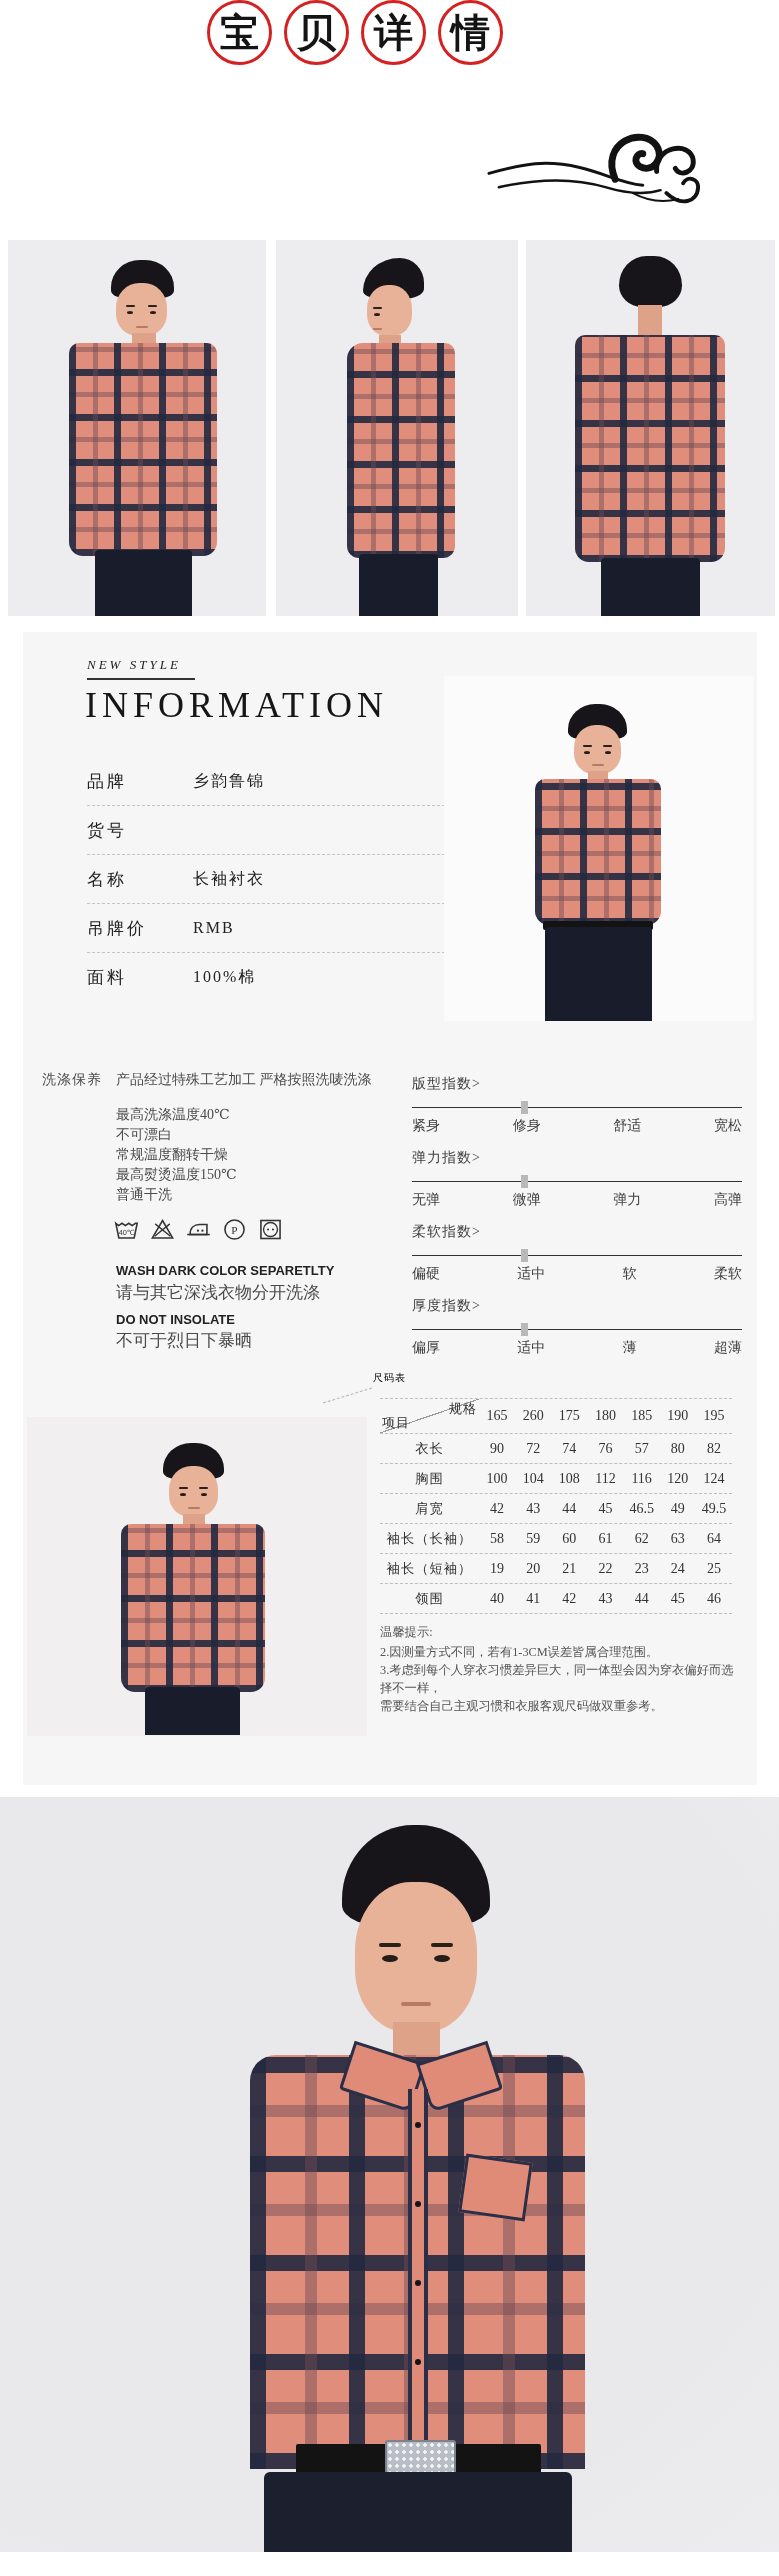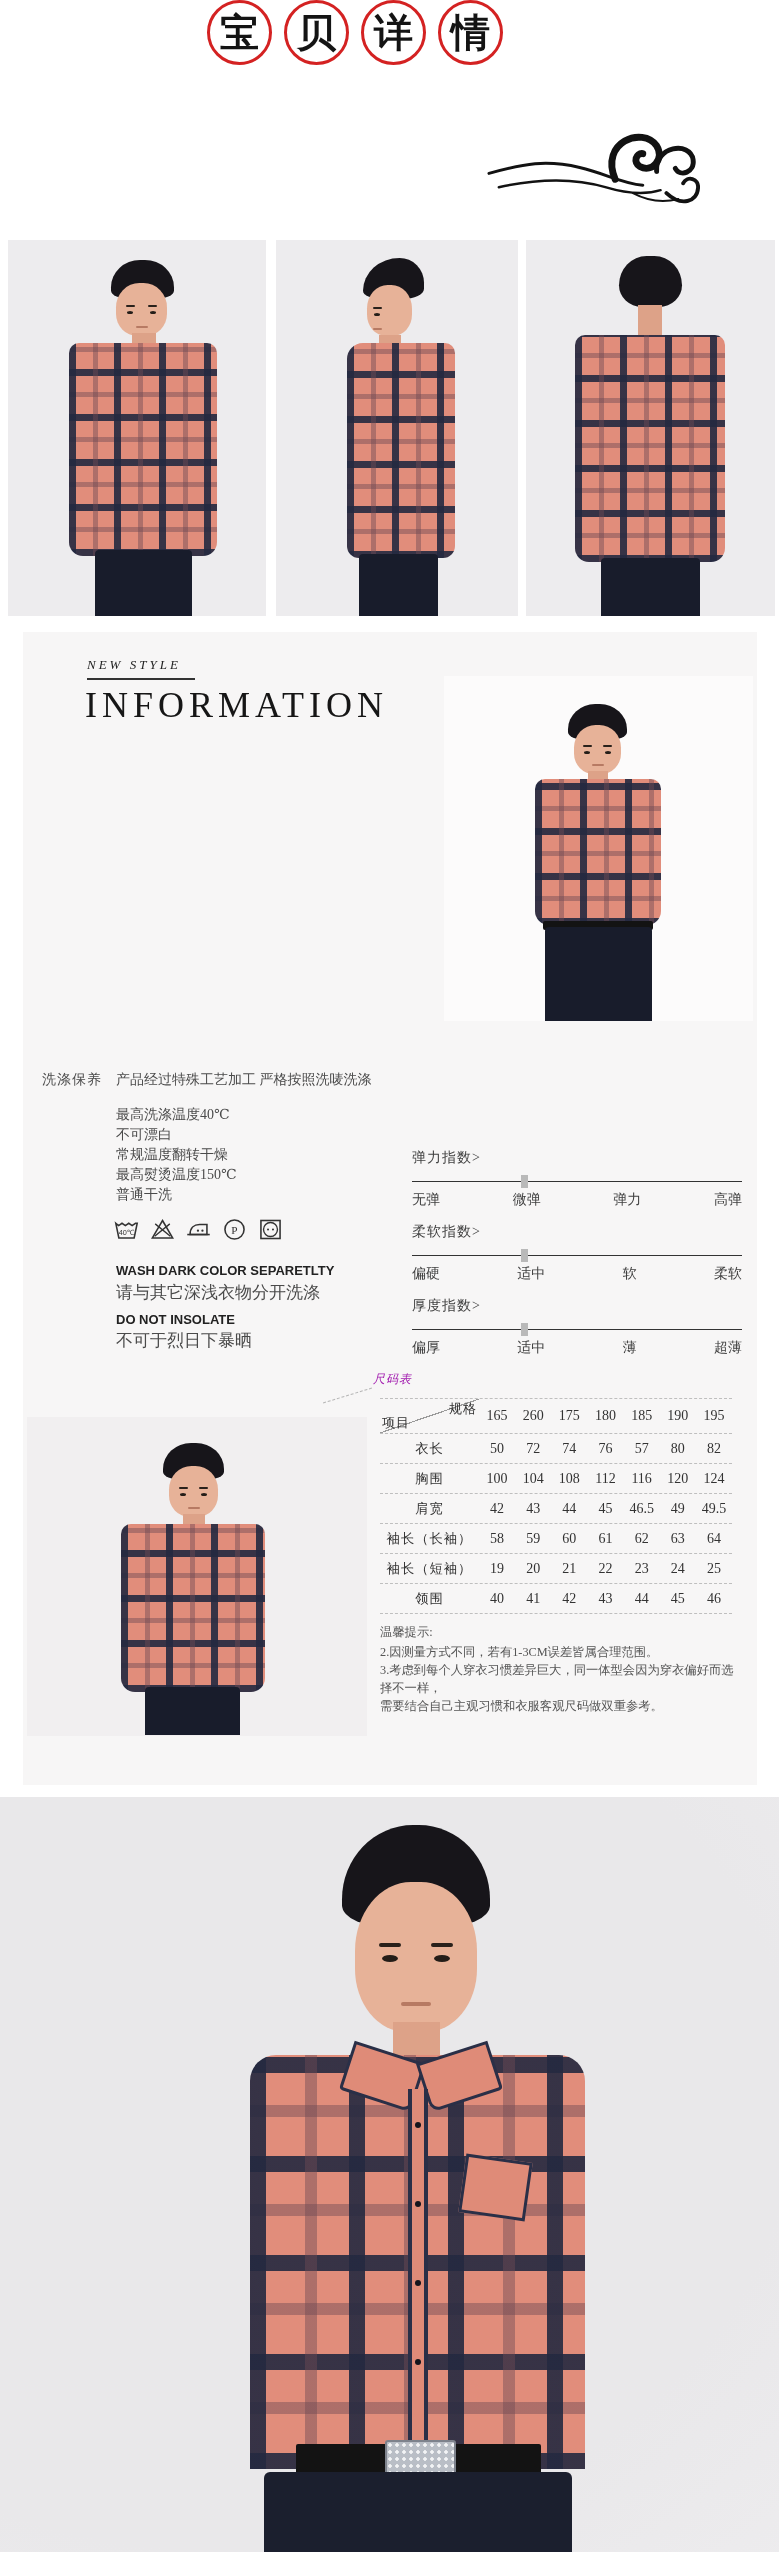--- a/index.html
+++ b/index.html
@@ -56,21 +56,21 @@
   .zh-line{position:absolute;left:116px;font-size:17px;color:#4a4a4a;}
 
   
   .idx{position:absolute;left:412px;width:330px;height:69px;}
   .idx-title{font-size:14px;color:#3f3f3f;letter-spacing:1px;}
   .idx-line{position:relative;margin-top:14px;height:1px;background:#333;}
   .idx-marker{position:absolute;top:-6px;width:7px;height:13px;background:#b9b9b9;}
   .idx-labels{display:flex;justify-content:space-between;margin-top:9px;font-size:14px;color:#3f3f3f;}
 
   
-  #size-title{position:absolute;left:373px;top:1371px;font-size:12px;color:#a21caf;letter-spacing:1px;font-style:italic;}
+  #size-title{position:absolute;left:373px;top:1371px;font-size:10px;color:#000000;letter-spacing:1px;}
   #size-deco{position:absolute;left:322px;top:1395px;width:51px;border-top:1px dashed #b5b5b5;transform:rotate(-17deg);}
   #size-table{position:absolute;left:380px;top:1398px;width:352px;font-size:14px;color:#333;}
   .st-row{display:grid;grid-template-columns:99px repeat(7,1fr);align-items:center;height:29px;border-bottom:1px dashed #bfbfbf;}
   .st-row.st-head{height:34px;border-top:1px dashed #bfbfbf;}
   .st-cell{text-align:center;}
   .st-label{text-align:center;letter-spacing:1px;white-space:nowrap;font-size:13.3px;}
   .st-corner{position:relative;height:100%;
      background:linear-gradient(to bottom right, transparent calc(50% - 0.6px), #9a9a9a calc(50% - 0.6px), #9a9a9a calc(50% + 0.6px), transparent calc(50% + 0.6px));}
   .corner-top{position:absolute;right:2px;top:1px;font-size:13px;}
   .corner-bottom{position:absolute;left:2px;bottom:1px;font-size:13px;text-align:right;}
@@ -146,20 +146,42 @@
     <div class="neck" style="left:112px;top:65px;width:24px;height:34px;"></div>
     <div class="torso plaid" style="left:49px;top:95px;width:150px;height:227px;"></div>
     <div class="pants" style="left:75px;top:318px;width:99px;height:58px;"></div>
   </div>
 
   <div id="panel"></div>
 
   <div id="eyebrow">NEW STYLE</div>
   <div id="info-heading">INFORMATION</div>
 
+  <div id="info-rows">
+    <div class="irow">
+      <div class="ilabel">品牌</div>
+      <div class="ivalue">乡韵鲁锦</div>
+    </div>
+    <div class="irow">
+      <div class="ilabel">货号</div>
+      <div class="ivalue"></div>
+    </div>
+    <div class="irow">
+      <div class="ilabel">名称</div>
+      <div class="ivalue">长袖衬衣</div>
+    </div>
+    <div class="irow">
+      <div class="ilabel">吊牌价</div>
+      <div class="ivalue">RMB</div>
+    </div>
+    <div class="irow">
+      <div class="ilabel">面料</div>
+      <div class="ivalue">100%棉</div>
+    </div>
+  </div>
 
   <div id="info-photo">
     <div class="hair" style="left:124px;top:28px;width:59px;height:36px;"></div>
     <div class="face" style="left:130px;top:49px;width:47px;height:49px;">
       <div class="brow" style="left:9px;top:20px;"></div>
         <div class="brow" style="right:9px;top:20px;"></div>
       <div class="eye" style="left:10px;top:26px;"></div>
         <div class="eye" style="right:10px;top:26px;"></div>
       <div class="mouth" style="left:18px;top:39px;width:12px;"></div>
     </div>
@@ -206,20 +228,32 @@
       <circle cx="9.8" cy="12" r="0.9" fill="#333"></circle>
         <circle cx="14.2" cy="12" r="0.9" fill="#333"></circle>
     </svg>
   </div>
 
   <div class="en-line" style="top:1263px;">WASH DARK COLOR SEPARETLTY</div>
   <div class="zh-line" style="top:1281px;">请与其它深浅衣物分开洗涤</div>
   <div class="en-line" style="top:1312px;">DO NOT INSOLATE</div>
   <div class="zh-line" style="top:1329px;">不可于烈日下暴晒</div>
 
+  <div class="idx" style="top:1075px;">
+    <div class="idx-title">版型指数&gt;</div>
+    <div class="idx-line">
+      <div class="idx-marker" style="left: 33%;"></div>
+    </div>
+    <div class="idx-labels">
+      <span>紧身</span>
+      <span>修身</span>
+      <span>舒适</span>
+      <span>宽松</span>
+    </div>
+  </div>
   <div class="idx" style="top:1149px;">
     <div class="idx-title">弹力指数&gt;</div>
     <div class="idx-line">
       <div class="idx-marker" style="left: 33%;"></div>
     </div>
     <div class="idx-labels">
       <span>无弹</span>
       <span>微弹</span>
       <span>弹力</span>
       <span>高弹</span>
@@ -262,21 +296,21 @@
       <div class="st-cell">165</div>
       <div class="st-cell">260</div>
       <div class="st-cell">175</div>
       <div class="st-cell">180</div>
       <div class="st-cell">185</div>
       <div class="st-cell">190</div>
       <div class="st-cell">195</div>
     </div>
     <div class="st-row">
       <div class="st-label">衣长</div>
-      <div class="st-cell">50</div>
+      <div class="st-cell">90</div>
       <div class="st-cell">72</div>
       <div class="st-cell">74</div>
       <div class="st-cell">76</div>
       <div class="st-cell">57</div>
       <div class="st-cell">80</div>
       <div class="st-cell">82</div>
     </div>
     <div class="st-row">
       <div class="st-label">胸围</div>
       <div class="st-cell">100</div>

